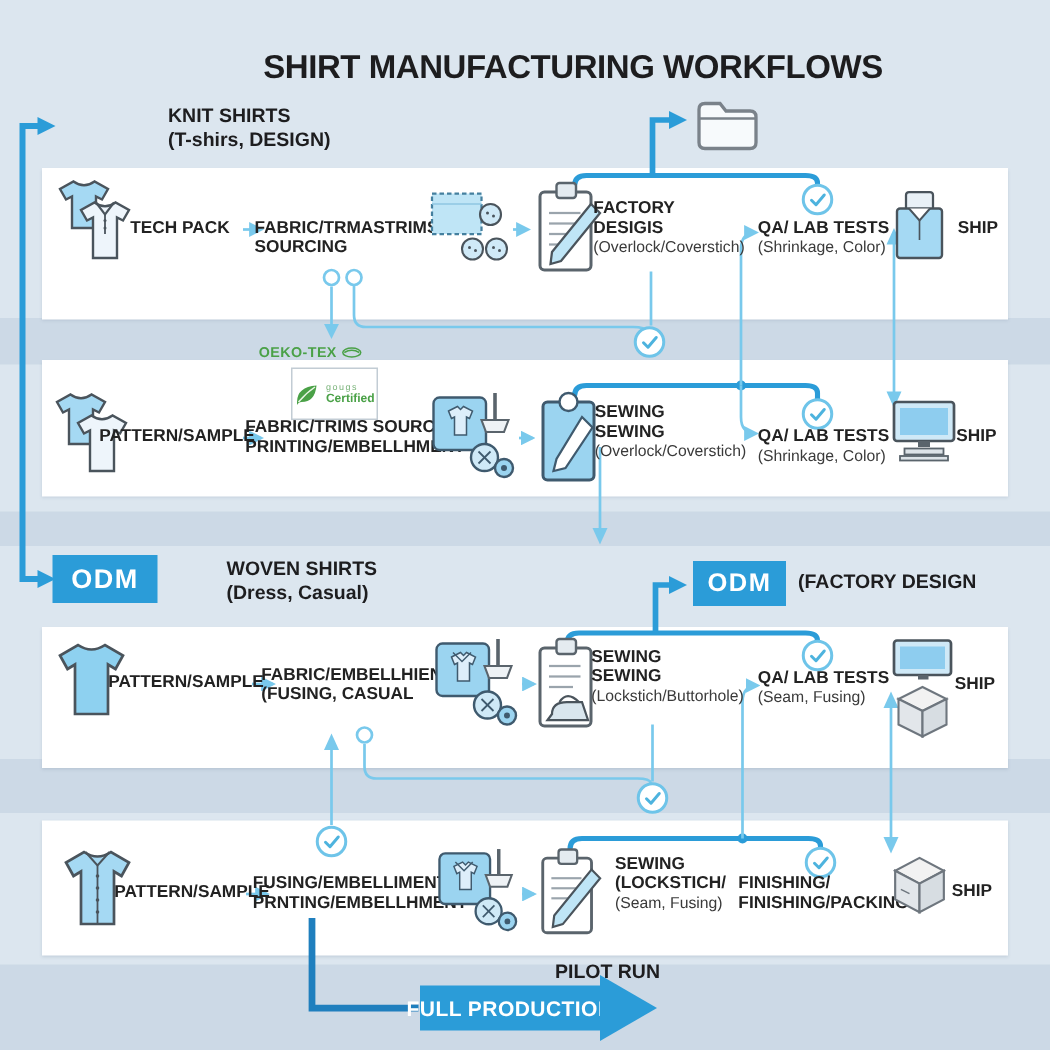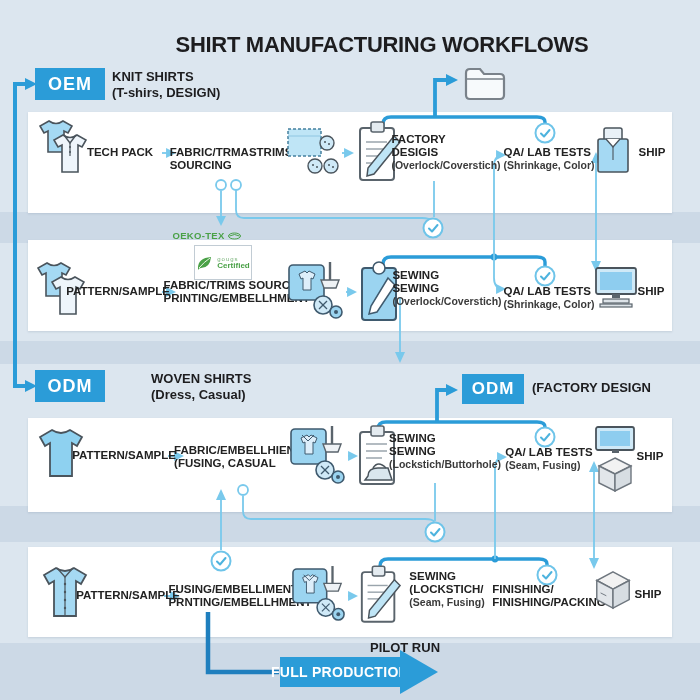--- a/index.html
+++ b/index.html
@@ -12,21 +12,21 @@
   .abs{position:absolute;z-index:8;}
   .ctr{transform:translateX(-50%);text-align:center;}
   .title{font-size:22px;font-weight:800;color:#1d1d1f;letter-spacing:-.3px;white-space:nowrap;}
   .badge{position:absolute;z-index:8;background:#2b9cd8;color:#fff;display:flex;
          align-items:center;justify-content:center;font-weight:700;font-size:18px;
          letter-spacing:1px;}
   .hgroup{position:absolute;z-index:8;}
   .hline{font-size:13px;font-weight:700;color:#1d1d1f;line-height:16px;white-space:nowrap;}
   .lblgrp{position:absolute;z-index:8;transform:translateX(-50%);text-align:left;}
   .l-main{font-size:11.5px;font-weight:700;color:#222;line-height:13px;white-space:nowrap;}
-  .l-sub{font-size:10.5px;font-weight:700;color:#3a3a3a;line-height:13px;white-space:nowrap;}
+  .l-sub{font-size:10.5px;font-weight:400;color:#3a3a3a;line-height:13px;white-space:nowrap;}
   .icon{position:absolute;z-index:8;}
   .oeko{font-size:9.5px;font-weight:700;color:#4aa147;letter-spacing:.3px;white-space:nowrap;}
   .certbox{position:absolute;z-index:8;width:56px;height:33px;background:#fff;
            border:1px solid #c2ccd4;display:flex;align-items:center;justify-content:center;gap:3px;}
   .certtxt{font-size:8px;font-weight:700;color:#4aa147;line-height:8px;text-align:left;}
   .certtop{font-size:6px;color:#7ab37a;letter-spacing:1px;}
   .banner{position:absolute;left:280px;top:657px;width:120px;height:30px;background:#2b9cd8;
           z-index:8;display:flex;align-items:center;justify-content:center;}
   .banner span{color:#fff;font-size:14px;font-weight:700;letter-spacing:.3px;white-space:nowrap;}
   .banner-tip{position:absolute;left:400px;top:650px;width:0;height:0;z-index:8;
@@ -44,21 +44,20 @@
   <div class="band" style="top:506px;height:36px;"></div>
   <div class="band" style="top:643px;height:57px;"></div>
 
   <div class="panel" style="top:112px;height:101px;"></div>
   <div class="panel" style="top:240px;height:91px;"></div>
   <div class="panel" style="top:418px;height:94px;"></div>
   <div class="panel" style="top:547px;height:90px;"></div>
 
   <div class="abs ctr title" style="left:350px;top:32px;margin-left:32px;">SHIRT MANUFACTURING WORKFLOWS</div>
 
-  <div class="badge" style="left:35px;top:68px;width:70px;height:32px;">OEM</div>
   <div class="hgroup" style="left:112px;top:69px;">
     <div class="hline">KNIT SHIRTS</div>
     <div class="hline">(T-shirs, DESIGN)</div>
   </div>
 
   <div class="icon" style="left:462px;top:60px;">
     <svg width="46" height="44" viewBox="0 0 46 44">
       <path d="M4,13 Q4,9 8,9 L18,9 L22,14 L38,14 Q42,14 42,18 L42,35 Q42,39 38,39 L8,39 Q4,39 4,35 Z" fill="#f7fafc" stroke="#7a828a" stroke-width="2.2"></path>
       <path d="M4,19 L42,19" stroke="#7a828a" stroke-width="1.6" fill="none"></path>
     </svg>

